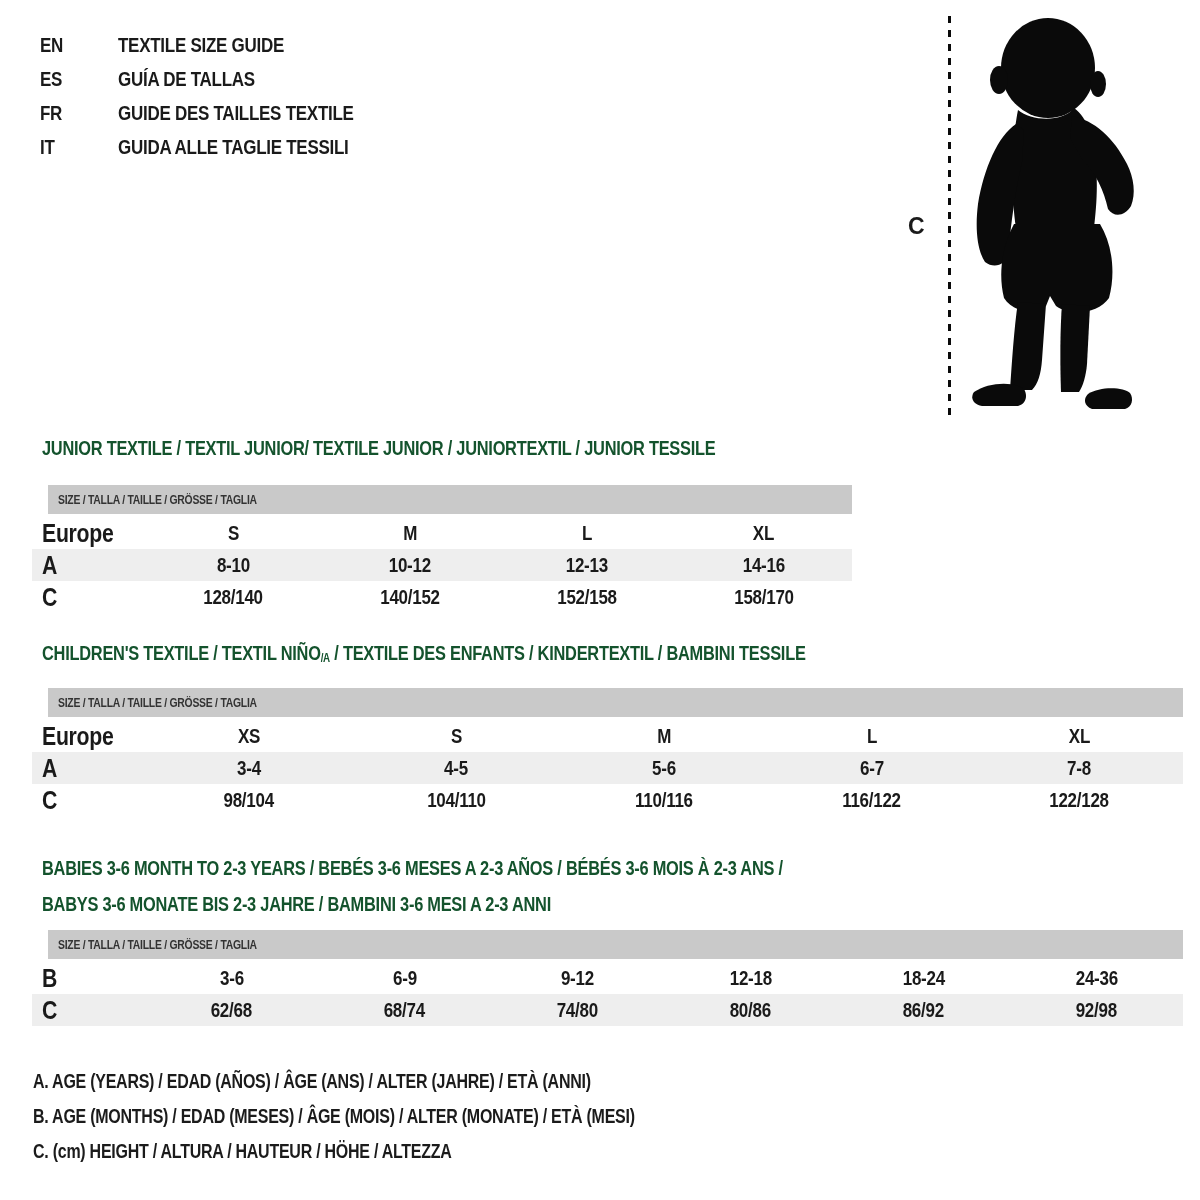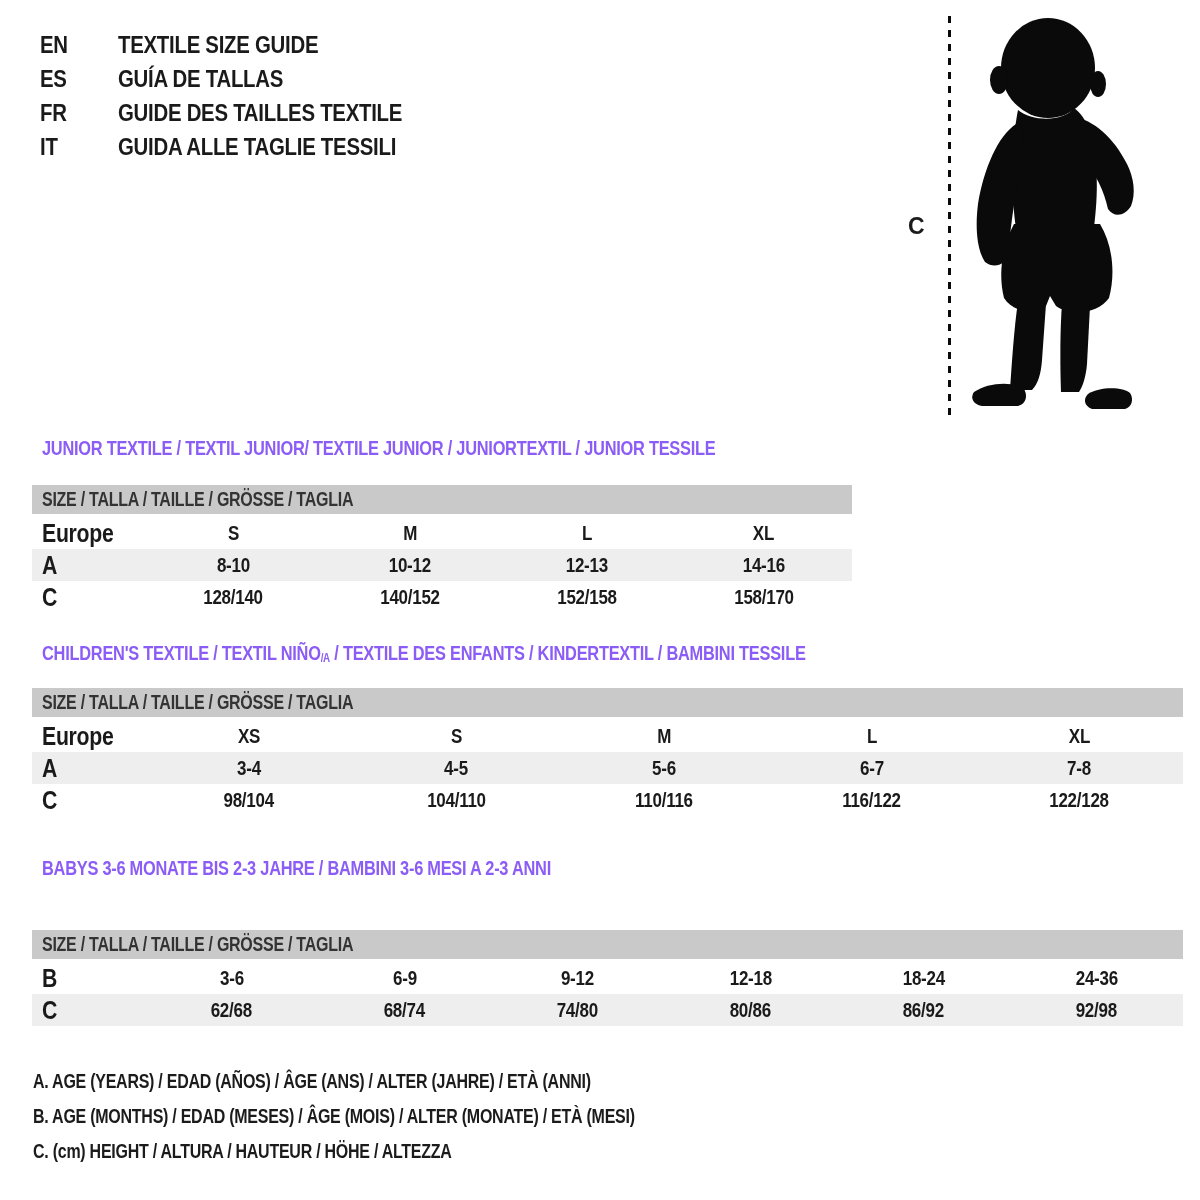--- a/index.html
+++ b/index.html
@@ -13,46 +13,46 @@
   
   .cx-lang { display:inline-block; transform:scaleX(0.85); transform-origin:0 50%; white-space:nowrap; }
   .cx-t    { display:inline-block; transform:scaleX(0.78); transform-origin:0 50%; white-space:nowrap; }
   .cx-b    { display:inline-block; transform:scaleX(0.80); transform-origin:0 50%; white-space:nowrap; }
   .cx-l    { display:inline-block; transform:scaleX(0.85); transform-origin:0 50%; white-space:nowrap; }
   .cx-c    { display:inline-block; transform:scaleX(0.85); transform-origin:50% 50%; white-space:nowrap; }
   .cx-g    { display:inline-block; transform:scaleX(0.80); transform-origin:0 50%; white-space:nowrap; }
 
   
   .langs { position:absolute; left:40px; top:28px; }
-  .lang-row { display:flex; align-items:center; height:34px; font-size:24px; }
+  .lang-row { display:flex; align-items:center; height:34px; font-size:20px; }
   .lang-code { width:78px; }
 
   
   .dash-line {
     position:absolute; left:948px; top:16px; width:3px; height:402px;
     background:repeating-linear-gradient(to bottom, var(--silhouette,#0a0a0a) 0 7px, transparent 7px 14px);
   }
   .c-label { position:absolute; left:908px; top:213px; font-size:23px; }
   .figure-svg { position:absolute; left:962px; top:12px; width:178px; height:408px; }
 
   
-  .sec-title { position:absolute; margin:0; font-size:21px; font-weight:700; color:#8b5cf6; white-space:nowrap; }
+  .sec-title { position:absolute; margin:0; font-size:21px; font-weight:700; color:#14532d; white-space:nowrap; }
   .sec-title .sub { font-size:0.6em; vertical-align:-0.18em; }
   .babies-title div { line-height:36px; }
 
   
   .table { position:absolute; left:32px; }
   .tbl-junior   { top:485px; width:820px; }
   .tbl-children { top:688px; width:1151px; }
   .tbl-babies   { top:930px; width:1151px; }
   .band {
     height:29px; background:var(--band_bg,#c9c9c9);
     display:flex; align-items:center; padding-left:10px;
     box-sizing:border-box; margin-bottom:3px;
-    font-size:20px; color:#333333;
+    font-size:13px; color:#333333;margin-left:16px;
   }
   .t-row { display:grid; height:32px; align-items:center; }
   .cols4 { grid-template-columns:113px repeat(4,1fr); }
   .cols5 { grid-template-columns:113px repeat(5,1fr); }
   .cols6 { grid-template-columns:113px repeat(6,1fr); }
   .t-row.alt { background:var(--row_alt_bg,#eeeeee); }
   .cell { text-align:center; font-size:20px; }
   .cell.rowlbl { text-align:left; padding-left:10px; font-size:25px; }
 
   
@@ -158,20 +158,21 @@
       <span class="cell rowlbl"><span class="cx-l">C</span></span>
       <span class="cell"><span class="cx-c">98/104</span></span>
       <span class="cell"><span class="cx-c">104/110</span></span>
       <span class="cell"><span class="cx-c">110/116</span></span>
       <span class="cell"><span class="cx-c">116/122</span></span>
       <span class="cell"><span class="cx-c">122/128</span></span>
     </div>
   </div>
 
   <h2 class="sec-title babies-title" style="left:42px; top:850px;">
+    <div><span class="cx-t">BABIES 3-6 MONTH TO 2-3 YEARS / BEBÉS 3-6 MESES A 2-3 AÑOS / BÉBÉS 3-6 MOIS À 2-3 ANS /</span></div>
     <div><span class="cx-t">BABYS 3-6 MONATE BIS 2-3 JAHRE / BAMBINI 3-6 MESI A 2-3 ANNI</span></div>
   </h2>
   <div class="table tbl-babies">
     <div class="band">
         <span class="cx-b">SIZE / TALLA / TAILLE / GRÖSSE / TAGLIA</span>
       </div>
     <div class="t-row cols6">
       <span class="cell rowlbl"><span class="cx-l">B</span></span>
       <span class="cell"><span class="cx-c">3-6</span></span>
       <span class="cell"><span class="cx-c">6-9</span></span>

